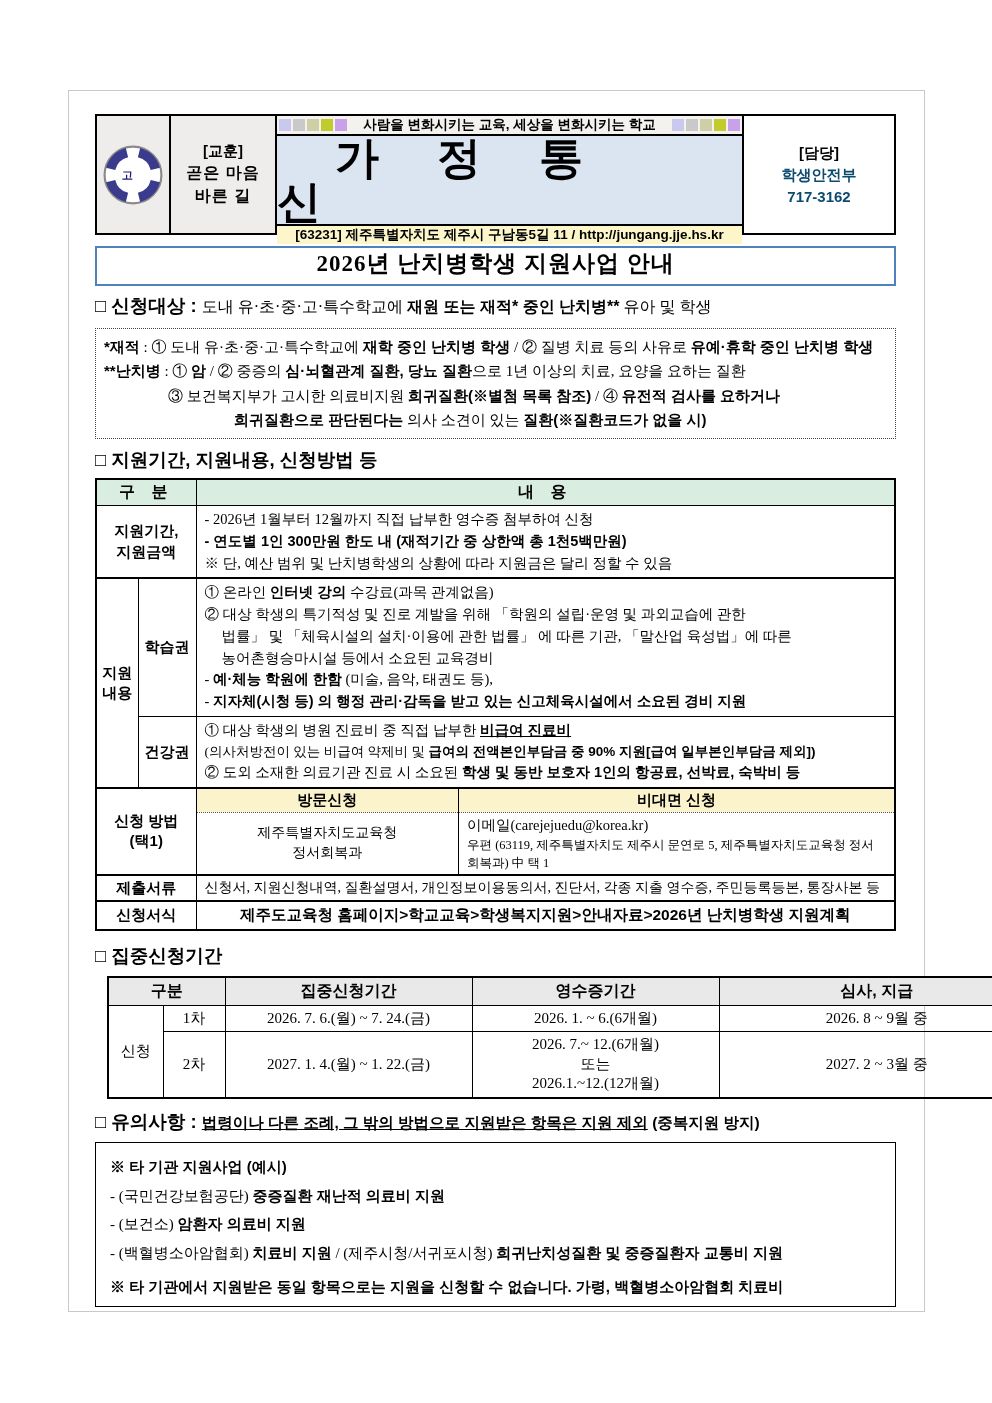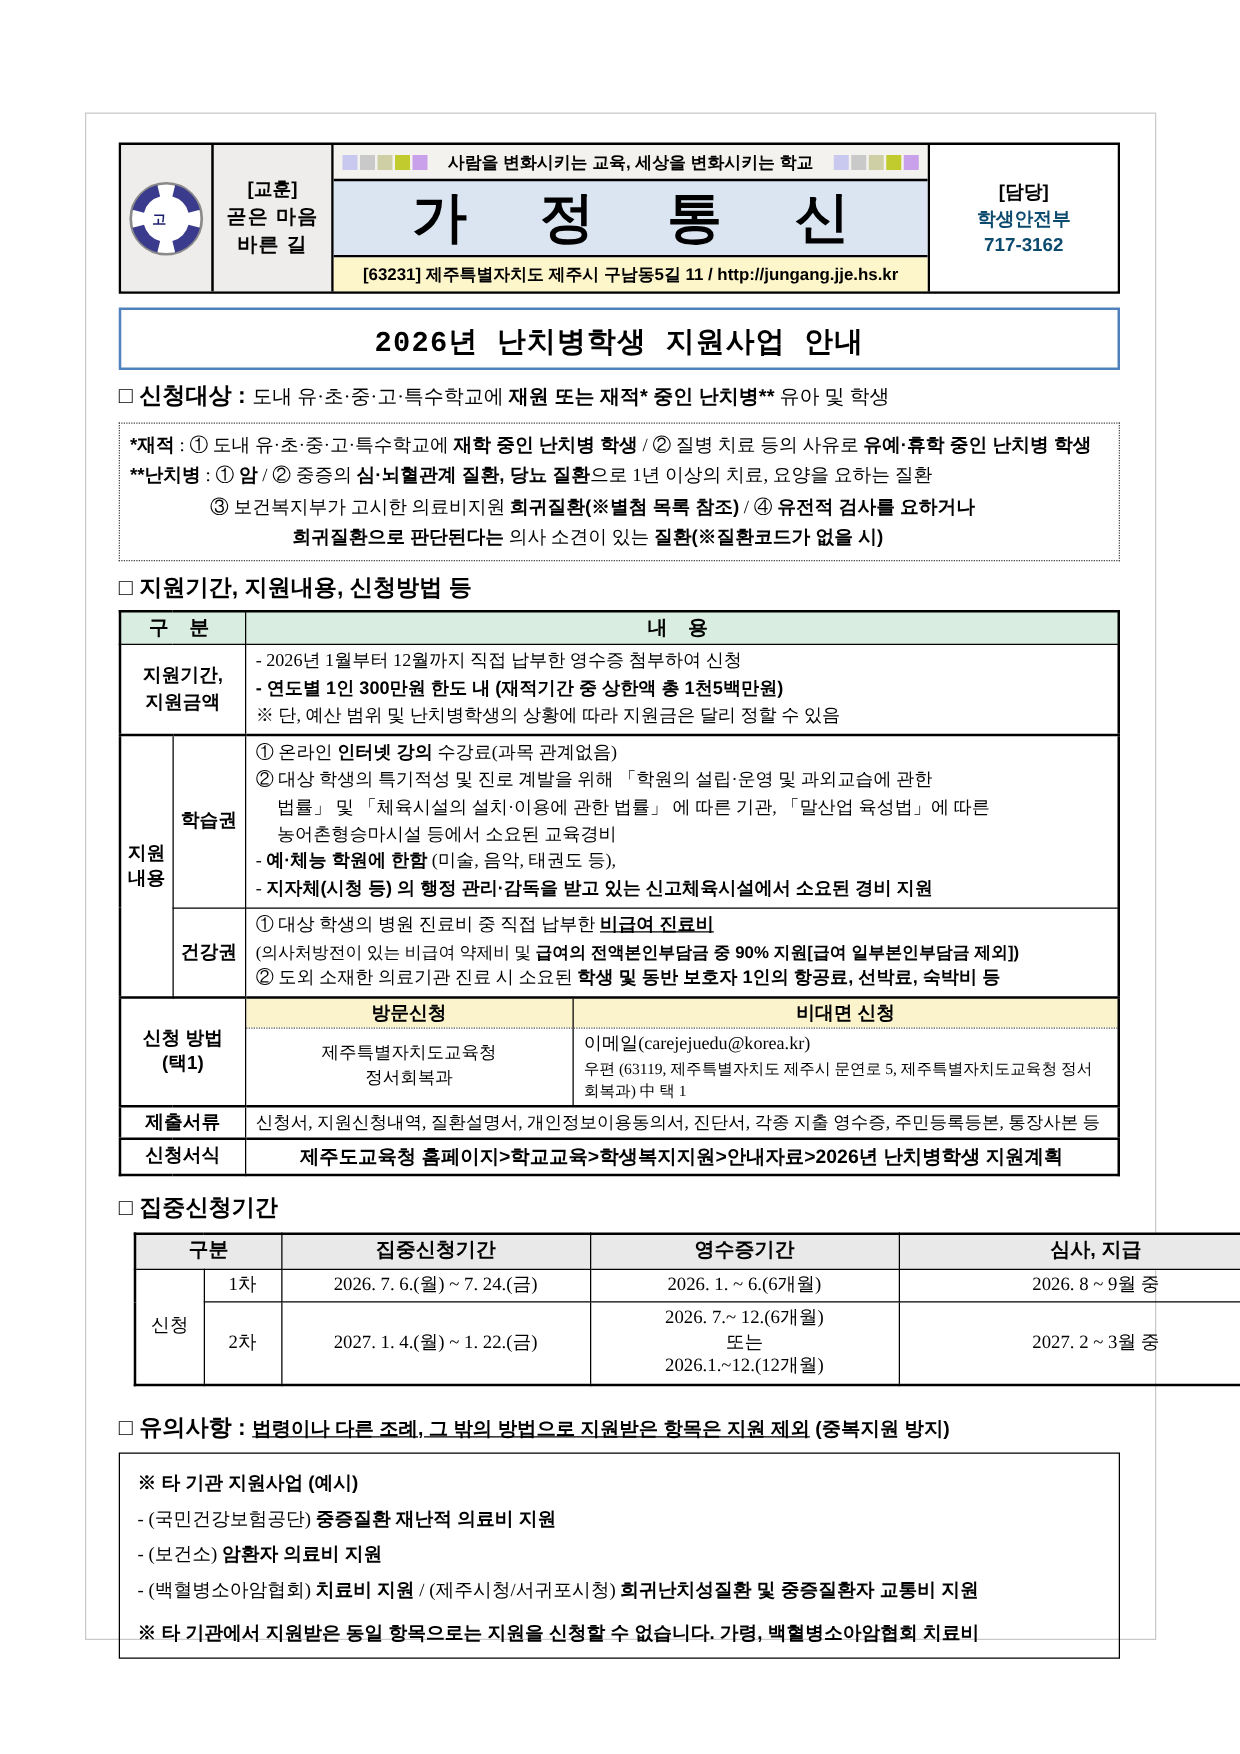--- a/index.html
+++ b/index.html
@@ -5,42 +5,42 @@
   * { margin:0; padding:0; box-sizing:border-box; }
   html,body { width:992px; height:1403px; background:#fff; overflow:hidden;
     font-family:"Liberation Serif","DejaVu Serif",serif; color:#000; }
   .page-guide { position:absolute; left:68px; top:90px; width:857px; height:1222px;
     border:1px solid #c9c9c9; }
   .content { position:absolute; left:95px; top:114px; width:801px; }
 
   
   .hdr { display:flex; border:2px solid #000; height:121px; background:#fff; }
   .hdr-logo { width:72px; background:#efedeb; display:flex; align-items:center; justify-content:center; }
-  .hdr-motto { width:96px; background:#efedeb; border-left:2px solid #000; display:flex; flex-direction:column;
+  .hdr-motto { width:106px; background:#efedeb; border-left:2px solid #000; display:flex; flex-direction:column;
     align-items:center; justify-content:center; gap:2px; font-family:"Liberation Sans",sans-serif; }
   .hdr-motto .mlabel { font-weight:bold; font-size:15px; }
   .hdr-motto .mline { font-size:16px; font-weight:bold; letter-spacing:1px; }
   .hdr-banner { flex:1; border-left:2px solid #000; border-right:2px solid #000; display:flex; flex-direction:column; }
   .hdr-slogan { height:27px; background:#f4f2ee; display:flex; align-items:center; justify-content:center; gap:16px;
     font-family:"Liberation Sans",sans-serif; font-size:13.5px; font-weight:bold; }
   .sq-row { display:flex; gap:2px; }
   .sq-row span { width:12px; height:12px; display:inline-block; }
   .hdr-title { flex:1; background:#dbe5f1; border-top:2px solid #000; border-bottom:2px solid #000;
     display:flex; align-items:center; justify-content:center; font-family:"Liberation Sans",sans-serif;
     font-size:44px; font-weight:bold; letter-spacing:58px; text-indent:58px; line-height:1; }
   .hdr-addr { height:27px; background:#fdf6cb; display:flex; align-items:center; justify-content:center;
     font-family:"Liberation Sans",sans-serif; font-size:13.5px; font-weight:bold; }
   .hdr-contact { width:150px; background:#fff; display:flex; flex-direction:column; align-items:center;
     justify-content:center; gap:3px; font-family:"Liberation Sans",sans-serif; }
   .hdr-contact .clabel { font-weight:bold; font-size:15px; color:#000; }
   .hdr-contact .cdept, .hdr-contact .cphone { color:#0c4a6e; font-size:15px; font-weight:bold; }
 
   
   .doc-title { margin-top:11px; border:2px solid #4f81bd; text-align:center; font-weight:bold;
-    font-size:23px; padding:10px 0 5px; font-family:Liberation Mono, monospace; letter-spacing:1px; }
+    font-size:23px; padding:0 0 5px; font-family:Liberation Serif, serif; letter-spacing:1px; }
 
   
   .sec { margin-top:8px; font-family:"Liberation Sans",sans-serif; font-weight:bold; font-size:18.5px; }
   .sec .rest { font-family:"Liberation Serif",serif; font-size:16px; font-weight:normal; }
 
   
   .dotted-box { margin-top:10px; border:1.5px dotted #444; padding:6px 8px; font-size:15px; line-height:1.55; }
   .dotted-box .ind1 { padding-left:64px; }
   .dotted-box .ind2 { padding-left:130px; }
 
@@ -257,21 +257,21 @@
       <td>
             <div>2026. 7.~ 12.(6개월)</div>
             <div>또는</div>
             <div>2026.1.~12.(12개월)</div>
           </td>
       <td>2027. 2 ~ 3월 중</td>
     </tr>
   </tbody>
     </table>
 
-  <div class="sec" style="margin-top:20px;">
+  <div class="sec" style="margin-top:10px;">
     <span>□ 유의사항 : </span><span class="rest" style="font-size:15.5px;"><b class="seg" style="text-decoration: underline;">법령이나 다른 조례, 그 밖의 방법으로 지원받은 항목은 지원 제외</b><b class="seg"> (중복지원 방지)</b></span>
   </div>
 
   <div class="notice-box">
     <div><b class="seg">※ 타 기관 지원사업 (예시)</b></div>
     <div><span>- (국민건강보험공단) </span><b class="seg">중증질환 재난적 의료비 지원</b></div>
     <div><span>- (보건소) </span><b class="seg">암환자 의료비 지원</b></div>
     <div><span>- (백혈병소아암협회) </span><b class="seg">치료비 지원</b><span> / (제주시청/서귀포시청) </span><b class="seg">희귀난치성질환 및 중증질환자 교통비 지원</b></div>
     <div class="star-wrap">
       <div><b class="seg">※ 타 기관에서 지원받은 동일 항목으로는 지원을 신청할 수 없습니다. 가령, 백혈병소아암협회 치료비</b></div>

